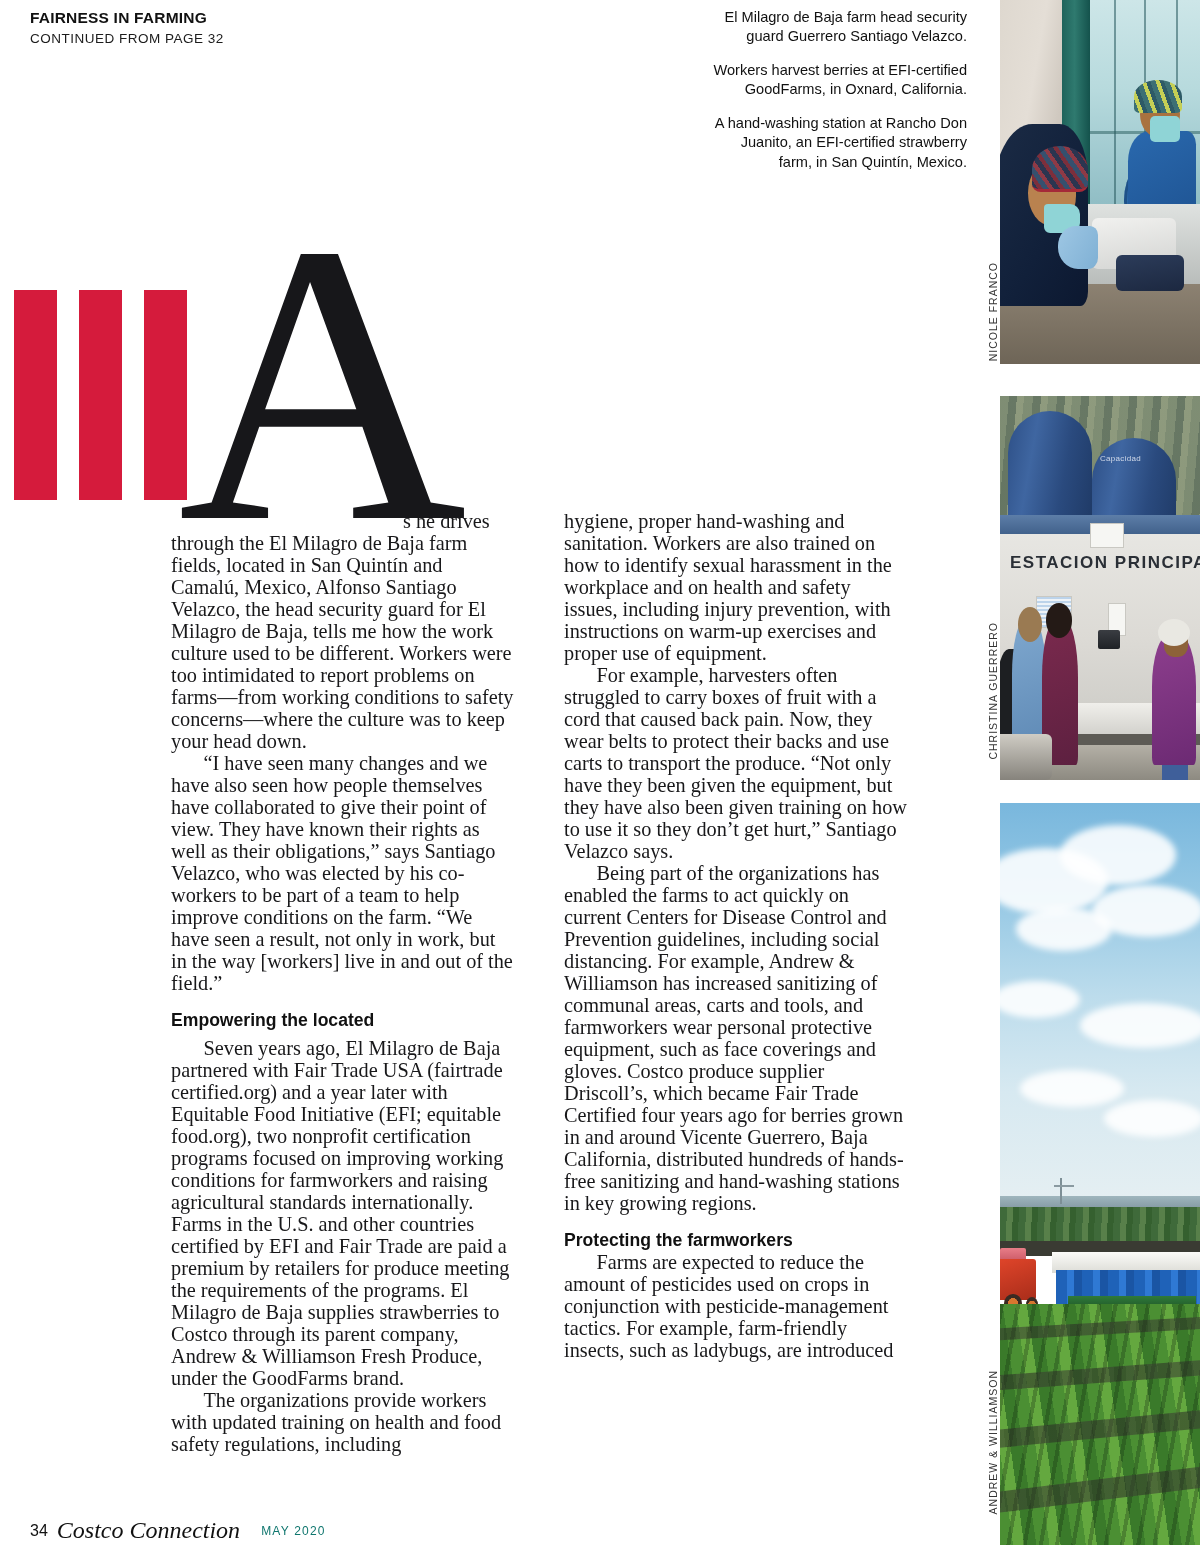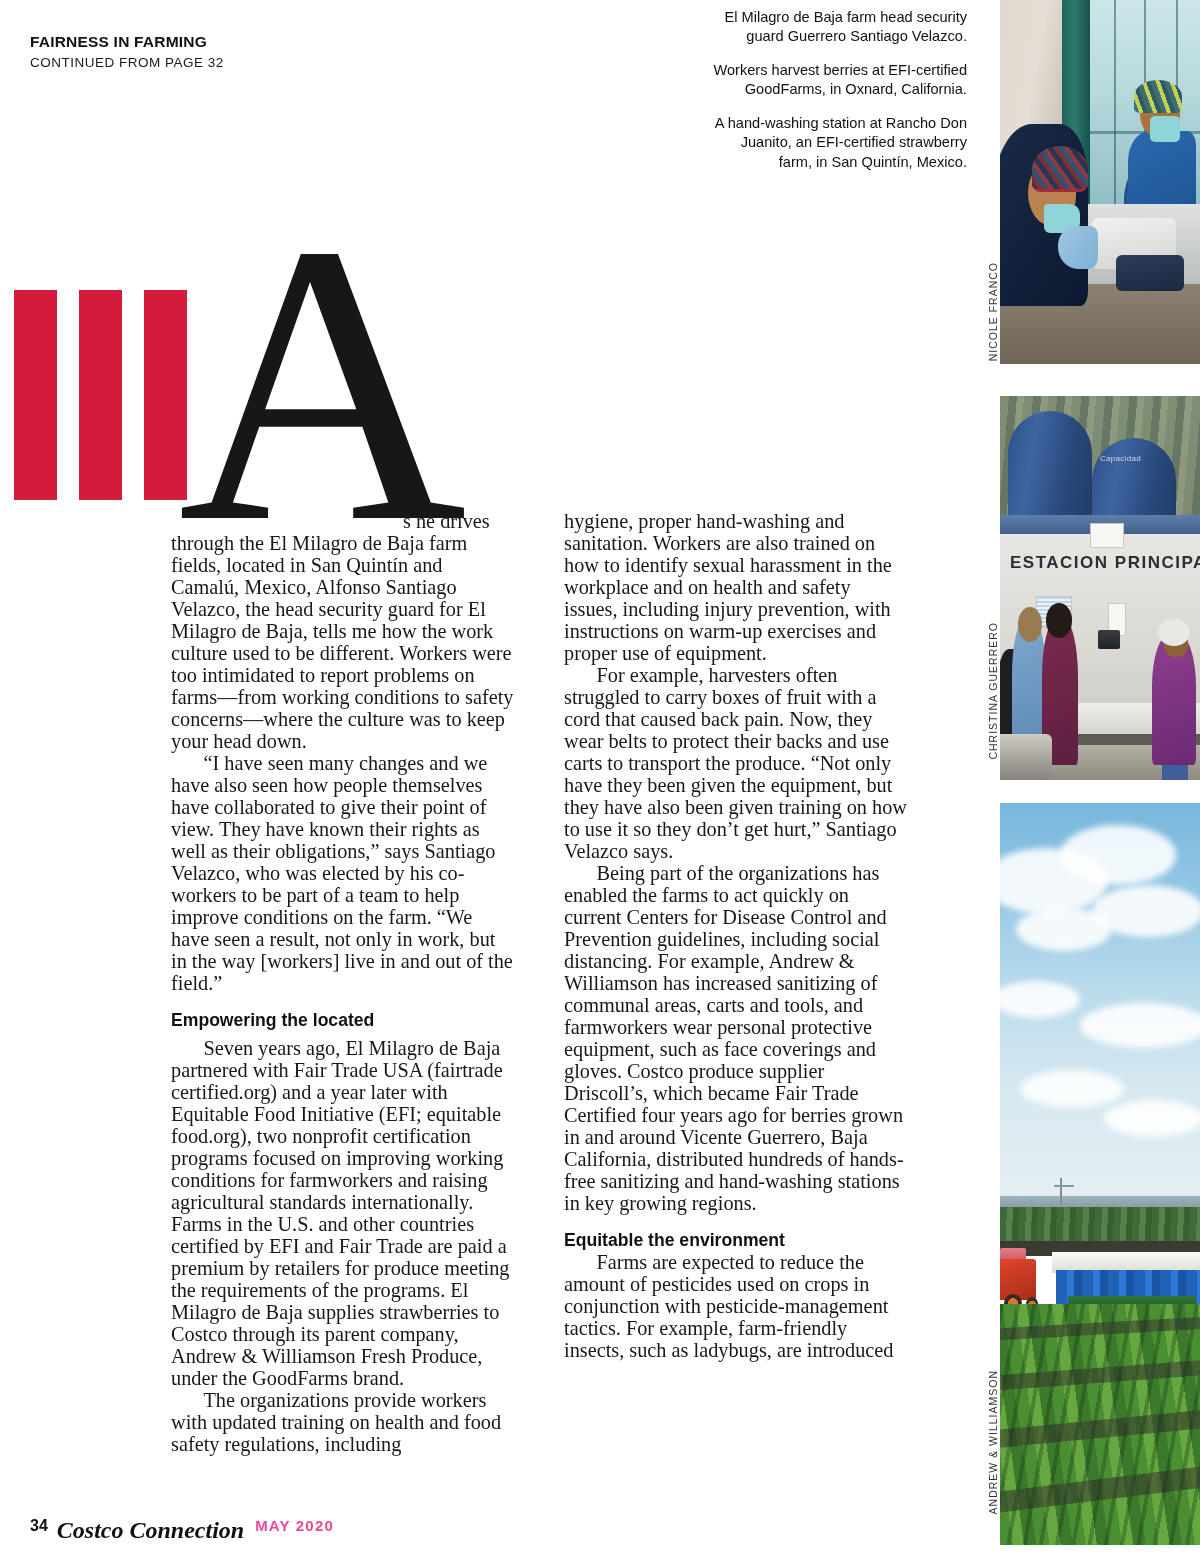--- a/index.html
+++ b/index.html
@@ -23,21 +23,20 @@
     top: 8px;
     width: 420px;
   }
   #running-head .rh-title {
     font-family: "Liberation Sans", sans-serif;
     font-weight: bold;
     font-size: 15.5px;
     letter-spacing: 0.2px;
     color: #111;
     line-height: 1.35;
-    margin-top: 24px;
   }
   #running-head .rh-sub {
     font-family: "Liberation Sans", sans-serif;
     font-weight: normal;
     font-size: 13.5px;
     letter-spacing: 0.5px;
     color: #1c1c1c;
     line-height: 1.4;
     margin-top: 1px;
   }
@@ -388,36 +387,35 @@
     content: "";
     float: left;
     width: 232px;
     height: 22px;
     shape-outside: content-box;
   }
 
   
   #footer {
     position:absolute; left:30px; bottom:16px;
-    display:flex; align-items:flex-start; gap:9px;
+    display:flex; align-items:center; gap:9px;
     white-space:nowrap;
-    font-weight:bold;
   }
   #footer .pg {
     font-family:"Liberation Sans", sans-serif;
     font-size:16px; color:#111;
   }
   #footer .mag {
     font-family:"Liberation Serif", serif;
     font-style: italic; font-size:24px; color:#111;
   }
   #footer .date {
     font-family:"Liberation Sans", sans-serif;
-    font-size:15px; letter-spacing:1.2px; color:#ec4899;
-    margin-left: 2px;
+    font-size:12px; letter-spacing:1.2px; color:#0f766e;
+    margin-left: 12px;
   }
 </style>
 </head>
 <body>
 
 <div id="running-head">
   <div class="rh-title">FAIRNESS IN FARMING</div>
   <div class="rh-sub">CONTINUED FROM PAGE 32</div>
 </div>
 
@@ -525,21 +523,21 @@
   <p>“I have seen many changes and we have also seen how people themselves have collaborated to give their point of view. They have known their rights as well as their obligations,” says Santiago Velazco, who was elected by his co-workers to be part of a team to help improve conditions on the farm. “We have seen a result, not only in work, but in the way [workers] live in and out of the field.”</p>
   <h3>Empowering the located</h3>
   <p class="after-head">Seven years ago, El Milagro de Baja partnered with Fair Trade USA (fairtrade certified.org) and a year later with Equitable Food Initiative (EFI; equitable food.org), two nonprofit certification programs focused on improving working conditions for farmworkers and raising agricultural standards internationally. Farms in the U.S. and other countries certified by EFI and Fair Trade are paid a premium by retailers for produce meeting the requirements of the programs. El Milagro de Baja supplies strawberries to Costco through its parent company, Andrew &amp; Williamson Fresh Produce, under the GoodFarms brand.</p>
   <p>The organizations provide workers with updated training on health and food safety regulations, including</p>
 </div>
 
 <div class="col" id="col-mid">
   <p class="no-indent">hygiene, proper hand-washing and sanitation. Workers are also trained on how to identify sexual harassment in the workplace and on health and safety issues, including injury prevention, with instructions on warm-up exercises and proper use of equipment.</p>
   <p>For example, harvesters often struggled to carry boxes of fruit with a cord that caused back pain. Now, they wear belts to protect their backs and use carts to transport the produce. “Not only have they been given the equipment, but they have also been given training on how to use it so they don’t get hurt,” Santiago Velazco says.</p>
   <p>Being part of the organizations has enabled the farms to act quickly on current Centers for Disease Control and Prevention guidelines, including social distancing. For example, Andrew &amp; Williamson has increased sanitizing of communal areas, carts and tools, and farmworkers wear personal protective equipment, such as face coverings and gloves. Costco produce supplier Driscoll’s, which became Fair Trade Certified four years ago for berries grown in and around Vicente Guerrero, Baja California, distributed hundreds of hands-free sanitizing and hand-washing stations in key growing regions.</p>
-  <h3>Equitable the environment</h3>
+  <h3>Protecting the farmworkers</h3>
   <p>Farms are expected to reduce the amount of pesticides used on crops in conjunction with pesticide-management tactics. For example, farm-friendly insects, such as ladybugs, are introduced</p>
 </div>
 
 <div id="footer">
   <span class="pg">34</span>
   <span class="mag">Costco Connection</span>
   <span class="date">MAY 2020</span>
 </div>
 
 </body></html>

